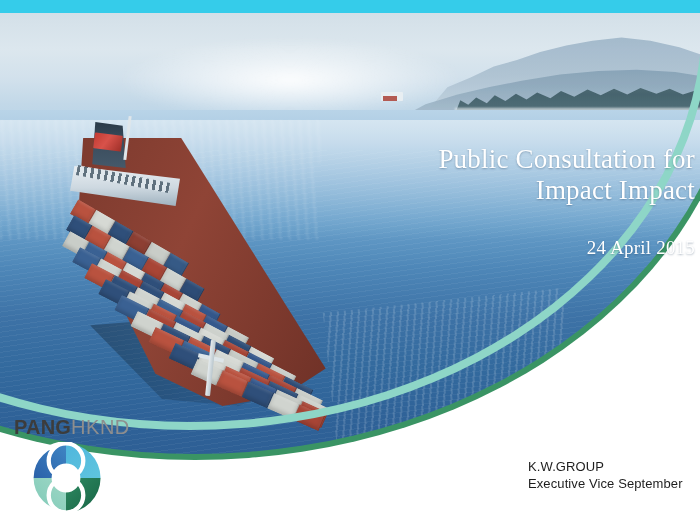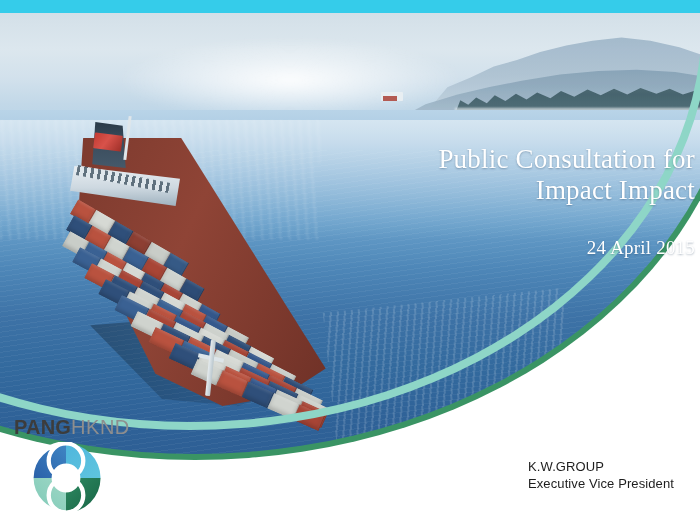--- a/index.html
+++ b/index.html
@@ -588,16 +588,16 @@
         <path d="M50,2 A24,24 0 0 1 50,50 A24,24 0 0 0 50,98" fill="none" stroke="#ffffff" stroke-width="6"></path>
 
         <path d="M50,2 A48,48 0 0 1 97,44 A34,34 0 0 0 50,8 Z" fill="url(#gtr)" opacity="0"></path>
         <circle cx="50" cy="50" r="19" fill="#ffffff"></circle>
       </svg>
     </div>
   </div>
 
   <div class="presenter">
     <div class="presenter-name">K.W.GROUP</div>
-    <div class="presenter-title">Executive Vice President</div>
+    <div class="presenter-title">Executive Vice September</div>
   </div>
 
 </div>
 
 </body></html>

